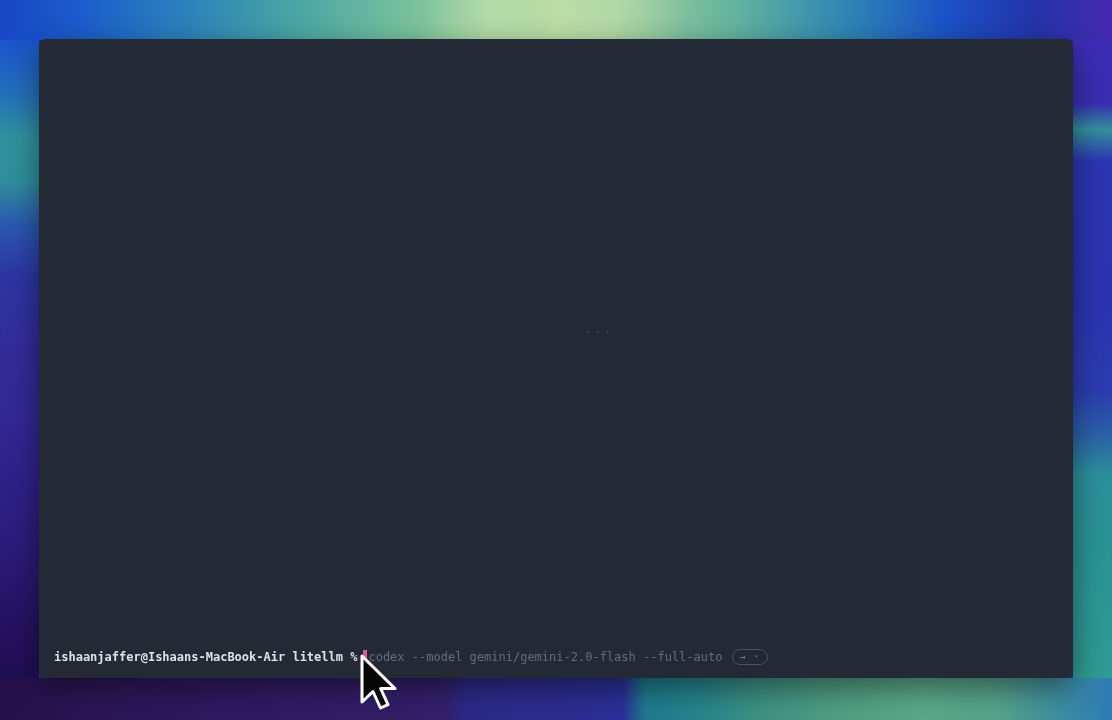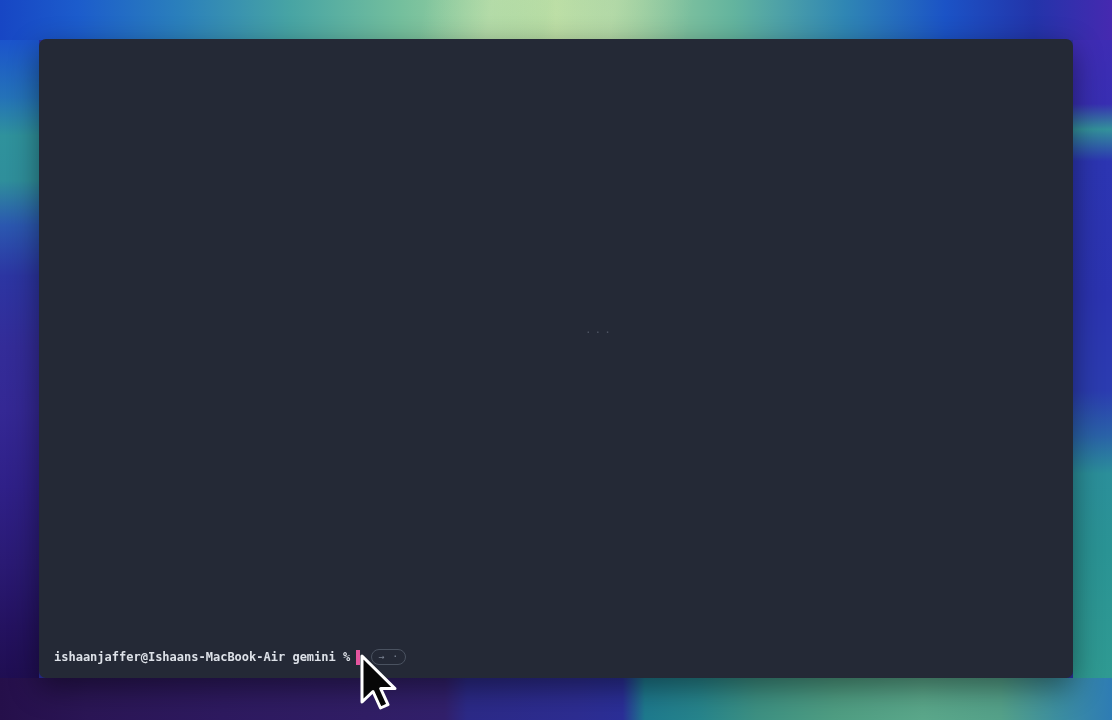--- a/index.html
+++ b/index.html
@@ -79,21 +79,22 @@
 
 <div class="wp wp-top"></div>
 <div class="wp wp-left"></div>
 <div class="wp wp-right"></div>
 <div class="wp wp-bottom"></div>
 
 <div class="terminal">
   <span class="term-ellipsis">...</span>
 
   <div class="prompt-line">
-    <span class="prompt-text">ishaanjaffer@Ishaans-MacBook-Air gemini %</span>
+    <span class="prompt-text">ishaanjaffer@Ishaans-MacBook-Air litellm %</span>
     <span class="cursor-beam"></span>
+    <span class="suggestion-text">codex --model gemini/gemini-2.0-flash --full-auto</span>
     <span class="hint-badge">→ ·</span>
   </div>
 </div>
 
 <svg class="mouse-pointer" viewBox="0 0 38 58">
   <path d="M3,2 L3,48 L14,37.5 L21.5,54 L29,50.7 L21.7,34.6 L36,34.6 Z" fill="#070707" stroke="#ffffff" stroke-width="3" stroke-linejoin="round"></path>
 </svg>
 
 </body></html>

